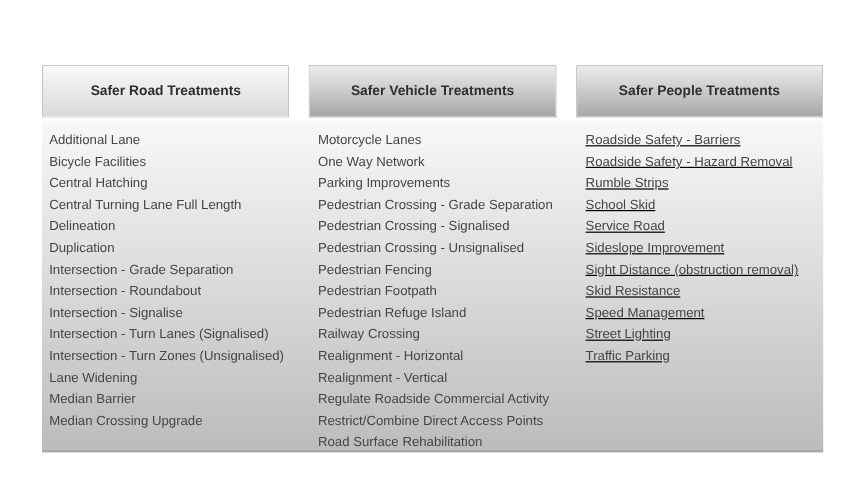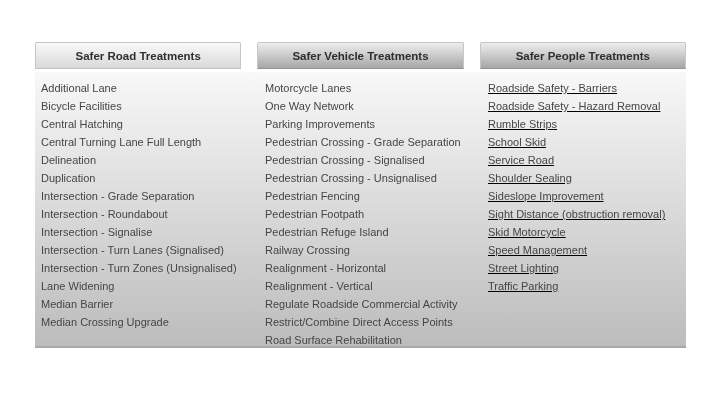--- a/index.html
+++ b/index.html
@@ -17,21 +17,22 @@
   }
   .panel {
     position: absolute;
     left: 35px;
     top: 42px;
     width: 651px;
   }
   .headers {
     display: flex;
     gap: 16px;
-    height: 27px;
+    height: 44px;
+    margin-top: 12px;
   }
   .hcell {
     flex: 1;
     display: flex;
     align-items: center;
     justify-content: center;
     font-weight: bold;
     font-size: 11.5px;
     color: #2f2f2f;
     background: linear-gradient(#ededed, #a7a7a7);
@@ -116,24 +117,23 @@
           <li class="item">Regulate Roadside Commercial Activity</li>
           <li class="item">Restrict/Combine Direct Access Points</li>
           <li class="item">Road Surface Rehabilitation</li>
         </ul>
       <ul class="col col3">
           <li class="item">Roadside Safety - Barriers</li>
           <li class="item">Roadside Safety - Hazard Removal</li>
           <li class="item">Rumble Strips</li>
           <li class="item">School Skid</li>
           <li class="item">Service Road</li>
-          <li class="item">Shoulder Sealing</li>
           <li class="item">Sideslope Improvement</li>
           <li class="item">Sight Distance (obstruction removal)</li>
-          <li class="item">Skid Motorcycle</li>
+          <li class="item">Skid Resistance</li>
           <li class="item">Speed Management</li>
           <li class="item">Street Lighting</li>
           <li class="item">Traffic Parking</li>
         </ul>
     </div>
 
   </div>
 </div>
 
 </body></html>

